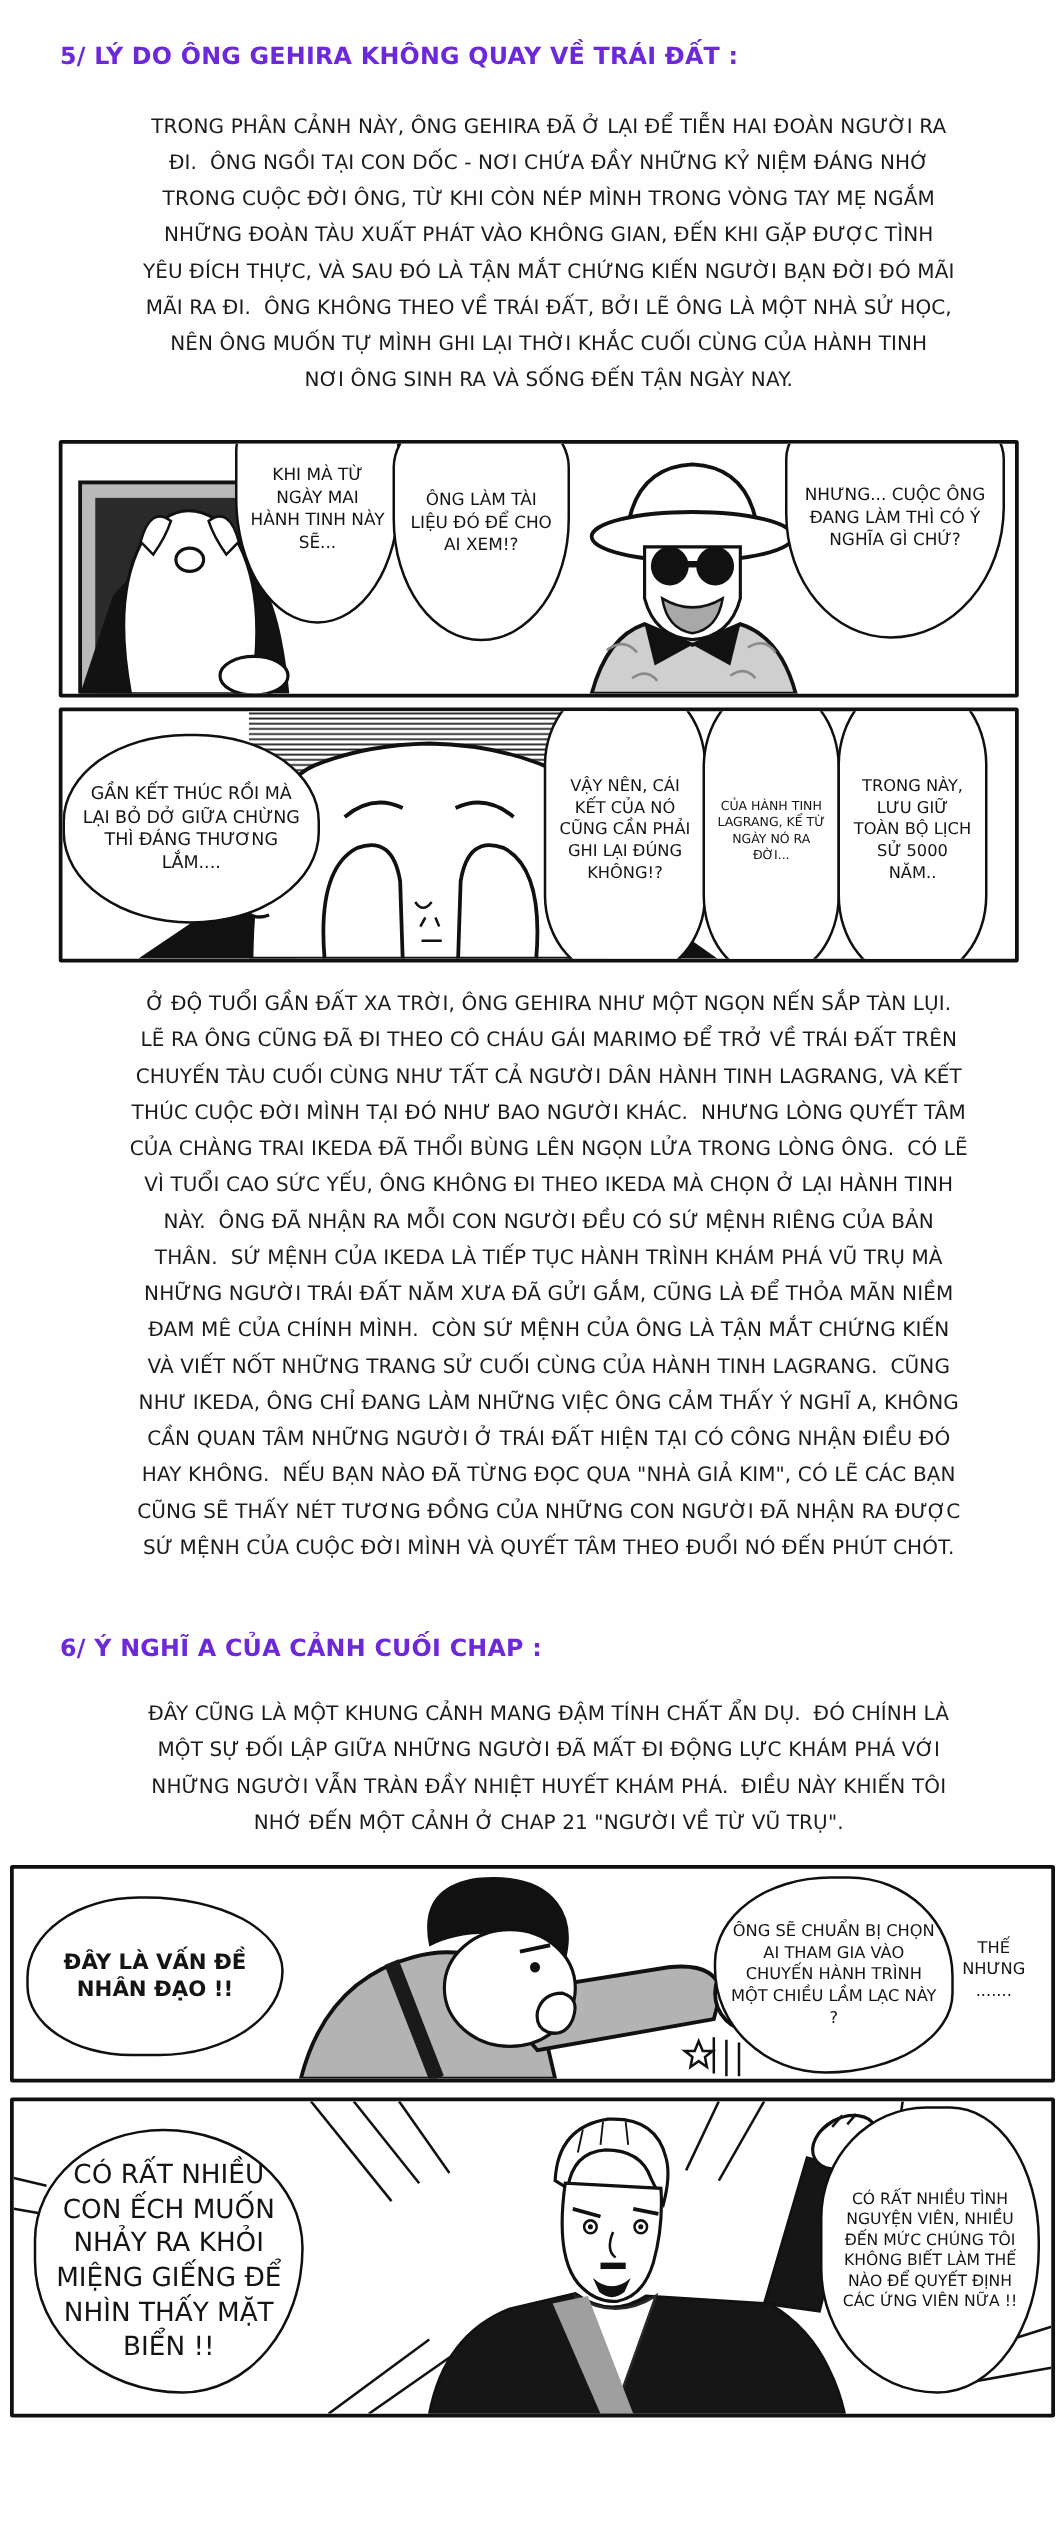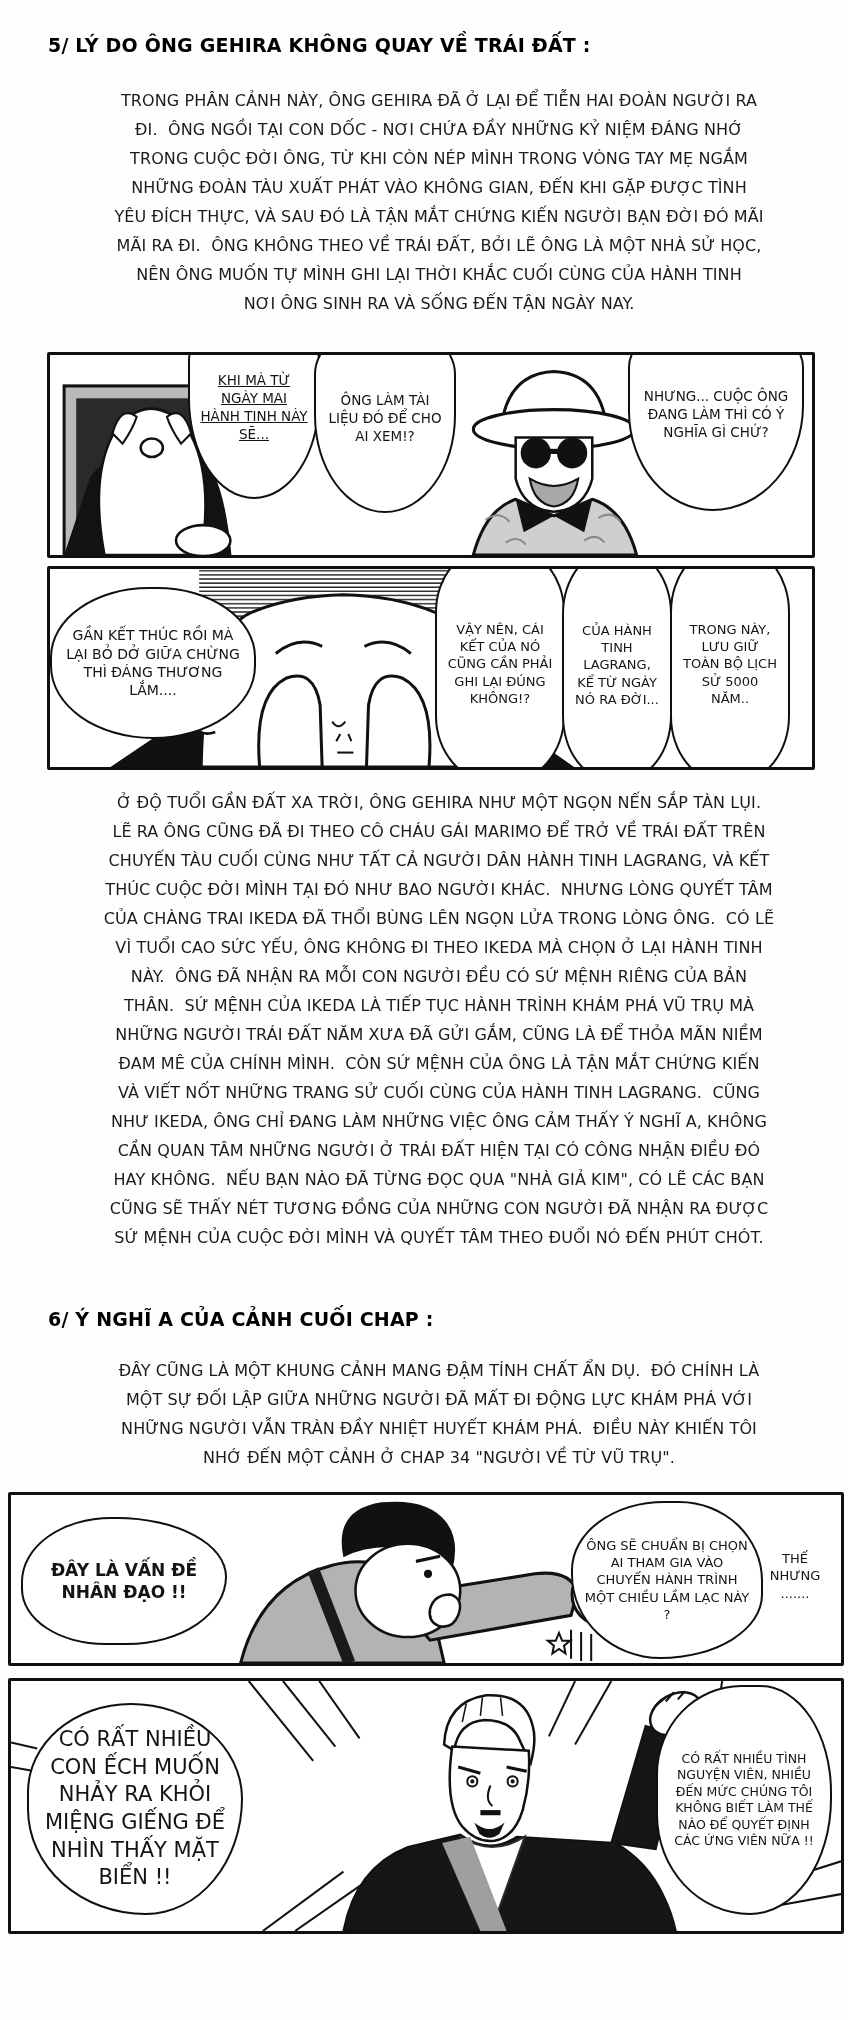--- a/index.html
+++ b/index.html
@@ -2,50 +2,50 @@
 <html><head>
 <meta charset="utf-8">
 <style>
   html,body{margin:0;padding:0;background:#ffffff;}
   .page{
     position:relative;width:848px;height:2020px;background:#fefefe;
     overflow:hidden;font-family:"DejaVu Sans",sans-serif;color:#1b1b1b;
   }
   .heading{
     position:absolute;left:48px;margin:0;font-size:19px;font-weight:bold;
-    color:#000000;letter-spacing:.2px;white-space:pre;
+    color:#6d28d9;letter-spacing:.2px;white-space:pre;
   }
   .para{
     position:absolute;left:48px;margin:0;width:782px;font-size:16px;
     line-height:29px;white-space:pre-wrap;letter-spacing:.1px;text-align:center;
   }
   .panel{
     position:absolute;background:#fff;border:3px solid #101010;
     border-radius:2px;overflow:hidden;
   }
   .art{position:absolute;inset:0;width:100%;height:100%;}
   .bubble{
     position:absolute;background:#fff;border:2.5px solid #101010;
     display:flex;align-items:center;justify-content:center;text-align:center;
     padding:10px;box-sizing:border-box;line-height:1.32;white-space:pre-line;
     color:#141414;
   }
   
   .p1b1{left:138px;top:-38px;width:132px;height:182px;font-size:13.5px;
-        border-radius:42% 42% 50% 50% / 24% 24% 55% 55%;text-decoration:underline;}
+        border-radius:42% 42% 50% 50% / 24% 24% 55% 55%;}
   .p1b2{left:264px;top:-30px;width:142px;height:188px;font-size:13.5px;
         border-radius:45% 45% 50% 50% / 26% 26% 52% 52%;}
   .p1b3{left:578px;top:-36px;width:176px;height:192px;font-size:13.5px;
         border-radius:44% 44% 52% 48% / 25% 25% 55% 52%;}
   
   .p2b1{left:0;top:18px;width:206px;height:152px;font-size:14px;
         border-radius:48% 48% 50% 50% / 46% 46% 48% 48%;}
   .p2b2{left:385px;top:-24px;width:130px;height:238px;font-size:13px;
         border-radius:45% 45% 45% 45% / 28% 28% 28% 28%;text-align:center;}
-  .p2b3{left:512px;top:-20px;width:110px;height:232px;font-size:13px;
+  .p2b3{left:512px;top:-20px;width:110px;height:232px;font-size:10px;
         border-radius:45% 45% 45% 45% / 28% 28% 28% 28%;}
   .p2b4{left:620px;top:-24px;width:120px;height:238px;font-size:13px;
         border-radius:45% 45% 45% 45% / 28% 28% 28% 28%;}
   
   .p3bl{left:10px;top:22px;width:206px;height:128px;font-size:17px;font-weight:bold;
         border-radius:45% 55% 50% 42% / 52% 48% 55% 45%;}
   .p3br{left:560px;top:6px;width:192px;height:158px;font-size:13px;
         border-radius:50% 45% 55% 48% / 45% 52% 42% 55%;}
   .p3fr{left:746px;top:18px;width:76px;height:126px;font-size:13px;
         border:none;background:transparent;}
@@ -151,21 +151,21 @@
 CẦN QUAN TÂM NHỮNG NGƯỜI Ở TRÁI ĐẤT HIỆN TẠI CÓ CÔNG NHẬN ĐIỀU ĐÓ
 HAY KHÔNG.  NẾU BẠN NÀO ĐÃ TỪNG ĐỌC QUA "NHÀ GIẢ KIM", CÓ LẼ CÁC BẠN
 CŨNG SẼ THẤY NÉT TƯƠNG ĐỒNG CỦA NHỮNG CON NGƯỜI ĐÃ NHẬN RA ĐƯỢC
 SỨ MỆNH CỦA CUỘC ĐỜI MÌNH VÀ QUYẾT TÂM THEO ĐUỔI NÓ ĐẾN PHÚT CHÓT.</p>
 
   <h2 class="heading" style="top:1308px">6/ Ý NGHĨ A CỦA CẢNH CUỐI CHAP :</h2>
 
   <p class="para" style="top:1356px">ĐÂY CŨNG LÀ MỘT KHUNG CẢNH MANG ĐẬM TÍNH CHẤT ẨN DỤ.  ĐÓ CHÍNH LÀ
 MỘT SỰ ĐỐI LẬP GIỮA NHỮNG NGƯỜI ĐÃ MẤT ĐI ĐỘNG LỰC KHÁM PHÁ VỚI
 NHỮNG NGƯỜI VẪN TRÀN ĐẦY NHIỆT HUYẾT KHÁM PHÁ.  ĐIỀU NÀY KHIẾN TÔI
-NHỚ ĐẾN MỘT CẢNH Ở CHAP 34 "NGƯỜI VỀ TỪ VŨ TRỤ".</p>
+NHỚ ĐẾN MỘT CẢNH Ở CHAP 21 "NGƯỜI VỀ TỪ VŨ TRỤ".</p>
 
   <div class="panel" style="left:8px;top:1492px;width:830px;height:168px">
     <svg class="art" viewBox="0 0 824 162" preserveAspectRatio="none">
 
       <path d="M228,162 Q248,86 318,68 Q362,56 404,84 L420,120 L430,162 Z" fill="#b3b3b3" stroke="#111" stroke-width="3"></path>
       <path d="M300,72 L336,162" fill="none" stroke="#1a1a1a" stroke-width="12"></path>
       <path d="M378,98 L520,76 Q556,72 562,94 L556,116 L416,140 Z" fill="#b3b3b3" stroke="#111" stroke-width="3"></path>
 
       <path d="M330,60 Q320,14 368,7 Q414,3 432,26 Q446,44 438,72 L424,96 Q424,58 398,52 Q358,46 330,60 Z" fill="#111"></path>
       <ellipse cx="394" cy="92" rx="52" ry="45" fill="#fff" stroke="#111" stroke-width="2.5"></ellipse>

